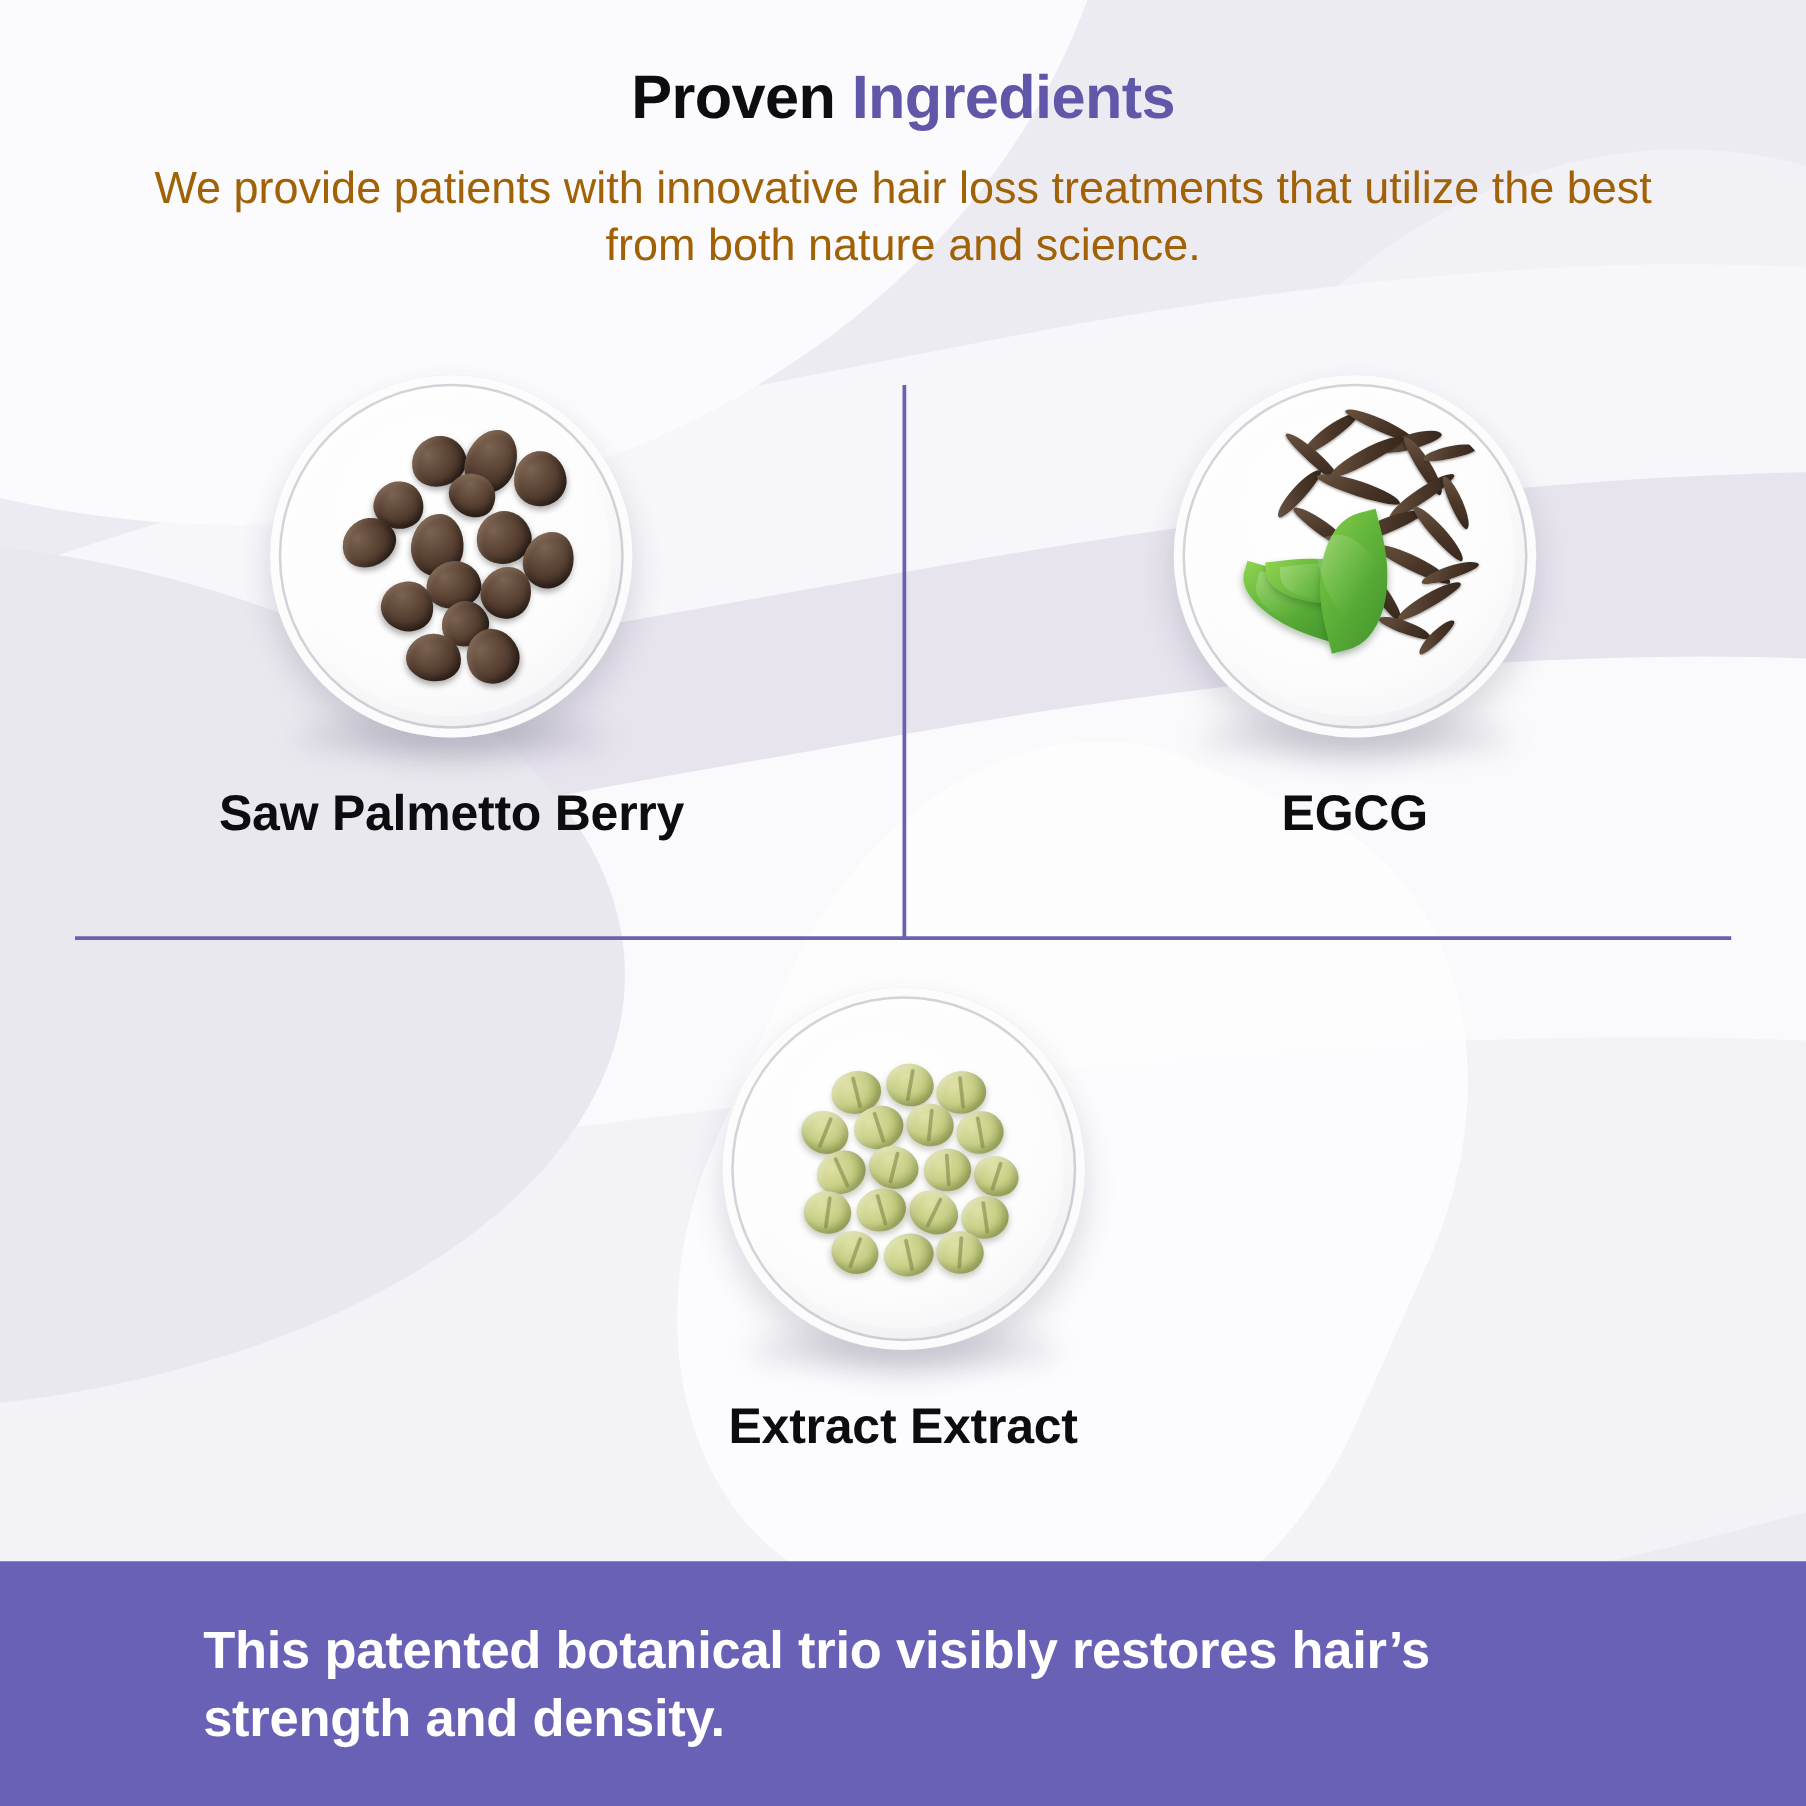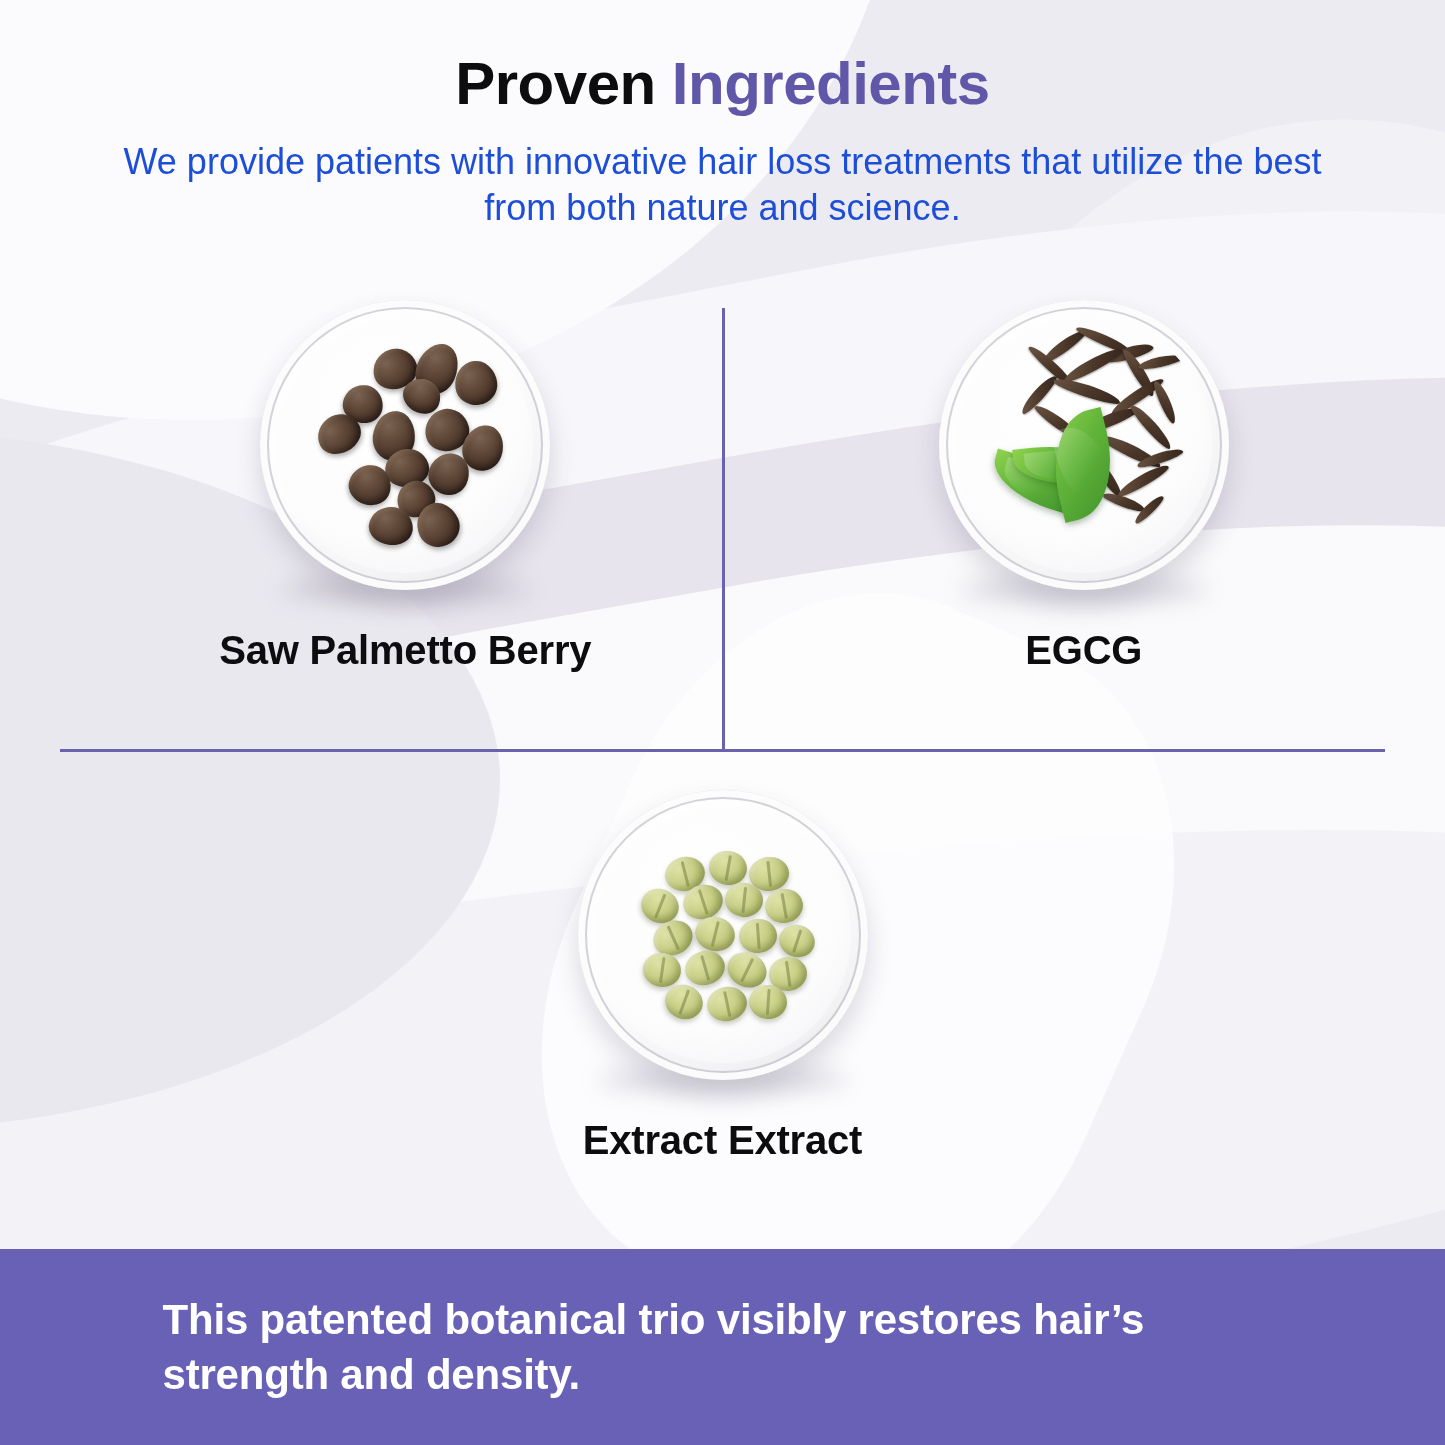--- a/index.html
+++ b/index.html
@@ -106,57 +106,57 @@
   
   .header {
     position: absolute;
     left: 0;
     right: 0;
     top: 52px;
     text-align: center;
     z-index: 4;
   }
   .title {
-    font-size: 60px;
+    font-size: 49px;
     font-weight: 700;
     letter-spacing: -.5px;
     line-height: 1.08;
     margin: 0;
     white-space: nowrap;
   }
   .title .word-proven { color: #0d0d0f; }
   .title .word-ingredients { color: #6157a9; }
   .subtitle {
     margin: 22px auto 0;
     width: 1260px;
     font-size: 36px;
     font-weight: 400;
     line-height: 1.28;
-    color: #1d4ed8;
+    color: #a16207;
   }
 
   
   .grid {
     position: absolute;
     left: 0;
     right: 0;
     top: 300px;
     z-index: 4;
   }
   .row-top {
     position: relative;
     height: 452px;
   }
   .cell {
     position: absolute;
     top: 0;
     width: 50%;
     text-align: center;
   }
-  .cell-left  { left: 0; padding-left: 44px; }
+  .cell-left  { left: 0; }
   .cell-right { left: 50%; text-align: center; }
 
   .cell-bottom {
     position: absolute;
     top: 490px;
     left: 0;
     right: 0;
     text-align: center;
   }
 

